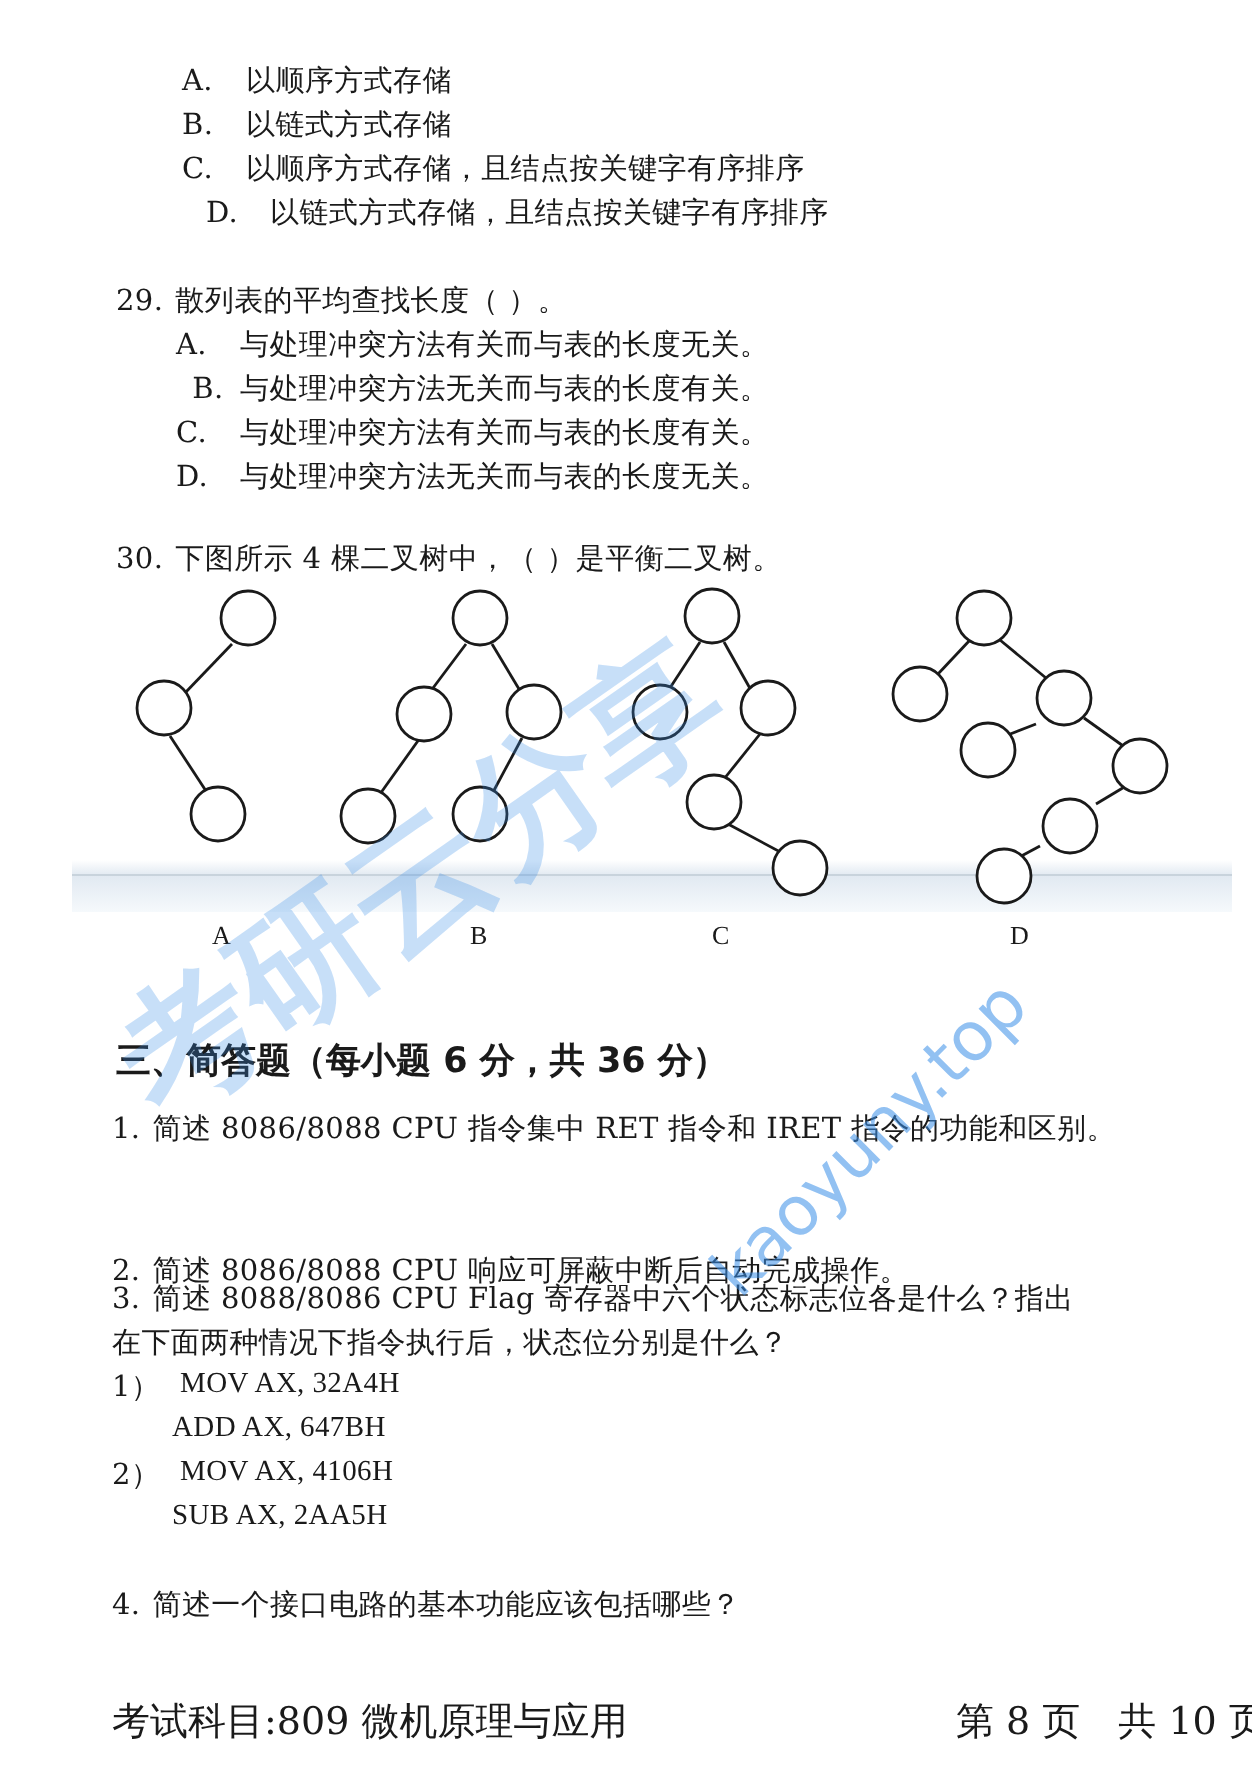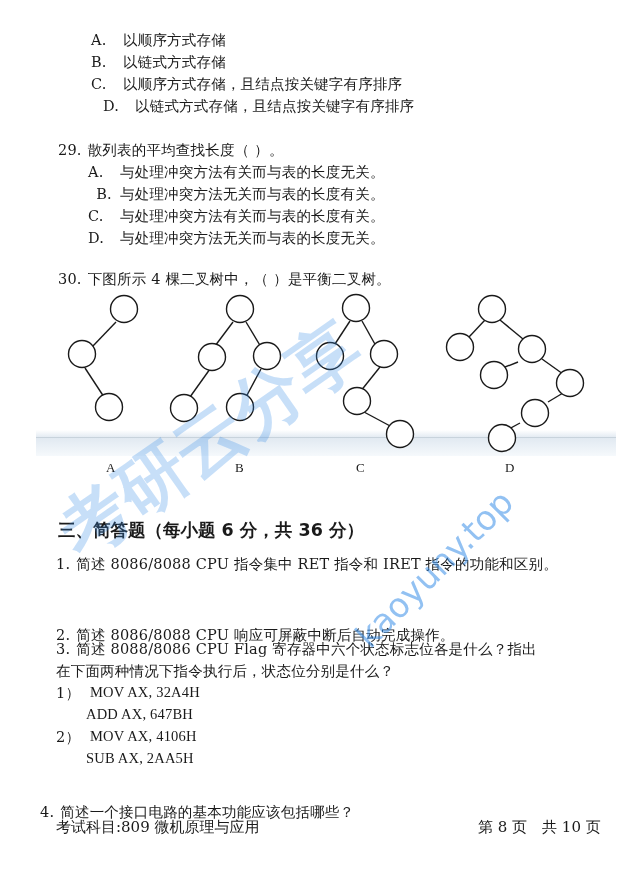--- a/index.html
+++ b/index.html
@@ -12,21 +12,21 @@
     .page { position:absolute; left:0; top:0; width:626px; height:893px; }
     .line { position:absolute; font-size:14.5px; white-space:nowrap; letter-spacing:0.2px; }
     .opt-letter { display:inline-block; width:32px; }
     .qnum { display:inline-block; margin-right:6px; }
     .section-title { position:absolute; left:58px; top:518px; font-size:17.5px; font-weight:bold;
       font-family:"DejaVu Sans", "Liberation Sans", sans-serif; white-space:nowrap; }
     .fold-shadow { position:absolute; left:36px; top:430px; width:580px; height:26px;
       background:linear-gradient(to bottom, rgba(200,215,230,0) 0%, rgba(200,215,230,0.55) 30%, rgba(228,238,246,0.35) 100%); }
     .fold-line { position:absolute; left:36px; top:437px; width:580px; height:1px; background:#c8d3dc; }
     .tree-label { position:absolute; font-size:13px; font-family:"Liberation Serif", serif; }
-    .footer { position:absolute; top:818px; font-size:15px; white-space:nowrap; }
+    .footer { position:absolute; top:848px; font-size:19px; white-space:nowrap; }
     svg.trees { position:absolute; left:0; top:0; }
     .watermark { position:absolute; left:0; top:0; pointer-events:none; }
   </style>
 </head>
 <body>
 
 <div class="page">
 
   <div class="line" style="left:91px; top:31px;">
     <span class="opt-letter">A.</span><span>以顺序方式存储</span>
@@ -133,21 +133,21 @@
   </div>
   <div class="line" style="left:56px; top:662px;">在下面两种情况下指令执行后，状态位分别是什么？</div>
 
   <div class="line" style="left:56px; top:684px;">1）</div>
   <div class="line" style="left:90px; top:684px; font-family:'Liberation Serif', serif;">MOV AX, 32A4H</div>
   <div class="line" style="left:86px; top:706px; font-family:'Liberation Serif', serif;">ADD AX, 647BH</div>
   <div class="line" style="left:56px; top:728px;">2）</div>
   <div class="line" style="left:90px; top:728px; font-family:'Liberation Serif', serif;">MOV AX, 4106H</div>
   <div class="line" style="left:86px; top:750px; font-family:'Liberation Serif', serif;">SUB AX, 2AA5H</div>
 
-  <div class="line" style="left:40px; top:793px;margin-top:10px;">
+  <div class="line" style="left:56px; top:793px;">
     <span class="qnum">4.</span><span>简述一个接口电路的基本功能应该包括哪些？</span>
   </div>
 
   <div class="footer" style="left:56px;">考试科目:809 微机原理与应用</div>
   <div class="footer" style="left:478px;">第 8 页　共 10 页</div>
 
   <svg class="watermark" width="626" height="893">
     <g fill="#3a8fe8" opacity="0.28" font-family="DejaVu Sans, sans-serif" font-weight="bold">
       <text x="80" y="560" font-size="70" transform="rotate(-35 80 560)">考研云分享</text>
     </g>

